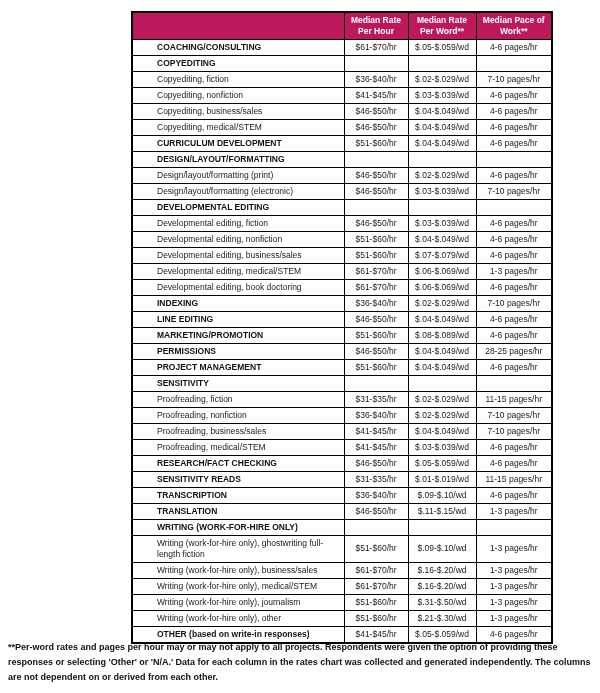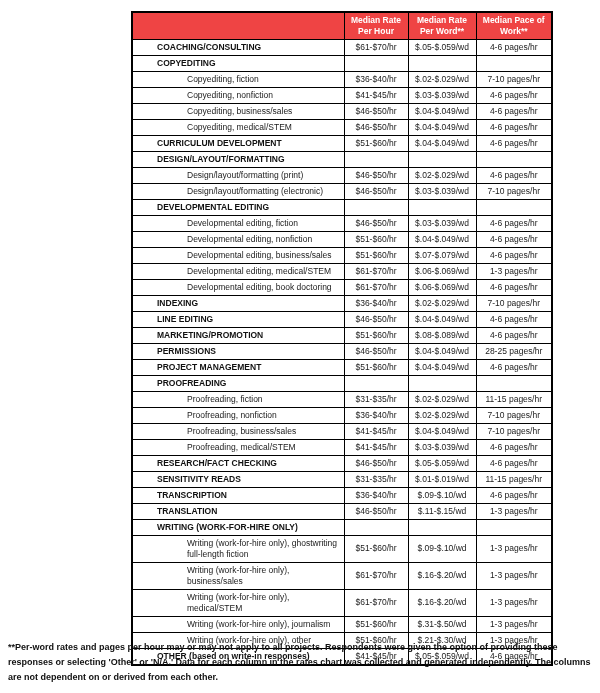--- a/index.html
+++ b/index.html
@@ -13,38 +13,38 @@
     width: 420px;
     table-layout: fixed;
     border: 2px solid #000;
   }
   table.rates th, table.rates td {
     border: 1px solid #000;
     font-size: 8.5px;
     overflow: hidden;
   }
   table.rates thead th {
-    background: #ef4444;
+    background: #be185d;
     color: #ffffff;
     font-weight: bold;
     text-align: center;
     line-height: 10.5px;
     padding: 2px 2px;
     height: 27px;
     vertical-align: middle;
   }
   table.rates td {
     line-height: 11px;
     padding: 2px 3px;
     vertical-align: middle;
     color: #1a1a1a;
   }
   td.cat  { text-align: left; padding-left: 5px; }
   td.cat.bold { font-weight: bold; color: #111; padding-left: 24px; }
-  td.cat.indent { padding-left: 54px; }
+  td.cat.indent { padding-left: 24px; }
   td.val { text-align: center; }
 
   .footnote {
     position: absolute;
     left: 8px;
     top: 640px;
     width: 586px;
     font-size: 9px;
     font-weight: bold;
     line-height: 15px;
@@ -191,21 +191,21 @@
           <td class="val">$.04-$.049/wd</td>
           <td class="val">28-25 pages/hr</td>
         </tr>
         <tr>
           <td class="cat bold">PROJECT MANAGEMENT</td>
           <td class="val">$51-$60/hr</td>
           <td class="val">$.04-$.049/wd</td>
           <td class="val">4-6 pages/hr</td>
         </tr>
         <tr>
-          <td class="cat bold">PROOFREADING</td>
+          <td class="cat bold">SENSITIVITY</td>
           <td class="val"></td>
           <td class="val"></td>
           <td class="val"></td>
         </tr>
         <tr>
           <td class="cat indent">Proofreading, fiction</td>
           <td class="val">$31-$35/hr</td>
           <td class="val">$.02-$.029/wd</td>
           <td class="val">11-15 pages/hr</td>
         </tr>

